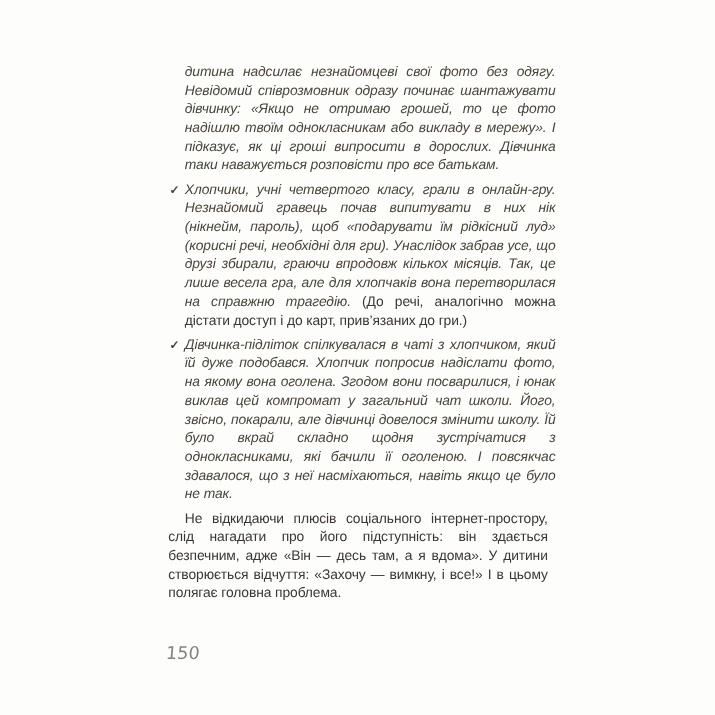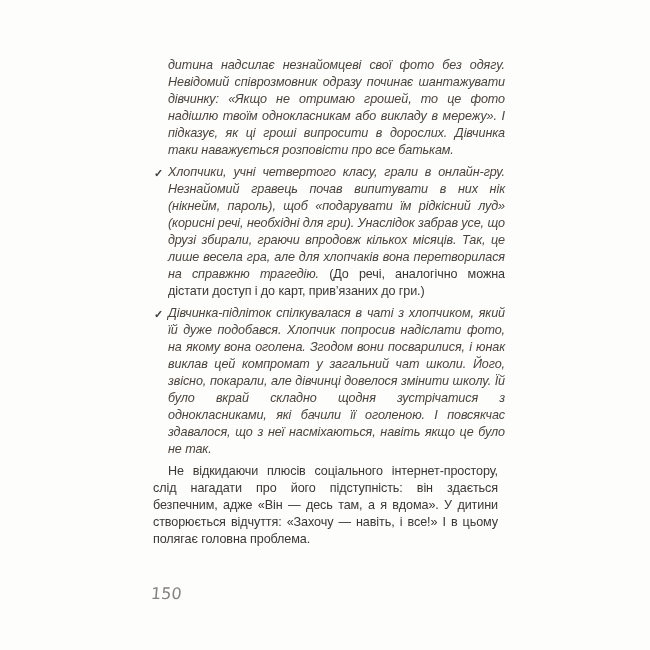--- a/index.html
+++ b/index.html
@@ -71,16 +71,16 @@
   }
 </style>
 </head>
 <body>
 
 <div class="sheet">
   <div class="text-block" id="content">
       <div class="block shifted"><span class="seg-italic">дитина надсилає незнайомцеві свої фото без одягу. Невідомий співрозмовник одразу починає шантажувати дівчинку: «Якщо не отримаю грошей, то це фото надішлю твоїм однокласникам або викладу в мережу». І підказує, як ці гроші випросити в дорослих. Дівчинка таки наважується розповісти про все батькам.</span></div>
       <div class="block shifted"><span class="marker">✓</span><span class="seg-italic">Хлопчики, учні четвертого класу, грали в онлайн-гру. Незнайомий гравець почав випитувати в них нік (нікнейм, пароль), щоб «подарувати їм рідкісний луд» (корисні речі, необхідні для гри). Унаслідок забрав усе, що друзі збирали, граючи впродовж кількох місяців. Так, це лише весела гра, але для хлопчаків вона перетворилася на справжню трагедію. </span><span class="seg-regular">(До речі, аналогічно можна дістати доступ і до карт, прив’язаних до гри.)</span></div>
       <div class="block shifted"><span class="marker">✓</span><span class="seg-italic">Дівчинка-підліток спілкувалася в чаті з хлопчиком, який їй дуже подобався. Хлопчик попросив надіслати фото, на якому вона оголена. Згодом вони посварилися, і юнак виклав цей компромат у загальний чат школи. Його, звісно, покарали, але дівчинці довелося змінити школу. Їй було вкрай складно щодня зустрічатися з однокласниками, які бачили її оголеною. І повсякчас здавалося, що з неї насміхаються, навіть якщо це було не так.</span></div>
-      <div class="block indent nogap"><span class="seg-regular">Не відкидаючи плюсів соціального інтернет-простору, слід нагадати про його підступність: він здається безпечним, адже «Він — десь там, а я вдома». У дитини створюється відчуття: «Захочу — навіть, і все!» І в цьому полягає головна проблема.</span></div>
+      <div class="block indent nogap"><span class="seg-regular">Не відкидаючи плюсів соціального інтернет-простору, слід нагадати про його підступність: він здається безпечним, адже «Він — десь там, а я вдома». У дитини створюється відчуття: «Захочу — вимкну, і все!» І в цьому полягає головна проблема.</span></div>
     </div>
   <div class="pagenum">150</div>
 </div>
 
 </body></html>

